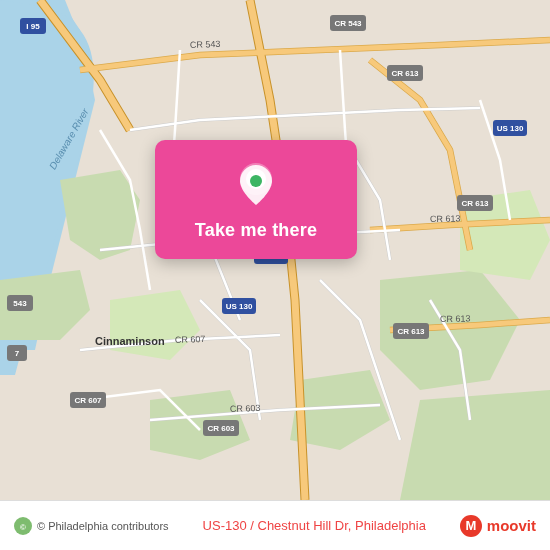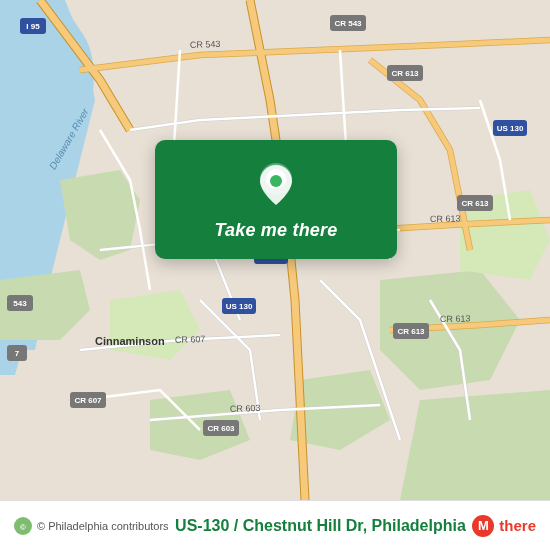--- a/index.html
+++ b/index.html
@@ -25,30 +25,29 @@
       position: absolute;
       top: 0; left: 0;
       width: 100%; height: 100%;
     }
 
     
     #action-card {
       position: absolute;
       top: 140px;
       left: 155px;
-      width: 242px;
-      background: #15803d;
+      width: 202px;
+      background: #ec4899;
       border-radius: 10px;
       display: flex;
       flex-direction: column;
       align-items: center;
       padding: 20px 20px 18px 20px;
       box-shadow: 0 4px 16px rgba(0,0,0,0.25);
       z-index: 10;
-      font-style: italic;
     }
 
     .pin-icon {
       width: 48px;
       height: 48px;
       margin-bottom: 12px;
     }
 
     #action-button-text {
       color: #fff;
@@ -77,23 +76,23 @@
       font-size: 11px;
       color: #555;
     }
 
     #osm-logo {
       width: 18px;
       height: 18px;
     }
 
     #address-label {
-      font-size: 16px;
-      font-weight: 700;
-      color: #15803d;
+      font-size: 13px;
+      font-weight: 400;
+      color: #ef4444;
       flex: 1;
       text-align: center;
     }
 
     #moovit-logo {
       display: flex;
       align-items: center;
       gap: 5px;
       font-size: 15px;
       font-weight: bold;
@@ -300,15 +299,15 @@
   <div id="osm-credit">
     <svg id="osm-logo" viewBox="0 0 18 18" xmlns="http://www.w3.org/2000/svg">
       <circle cx="9" cy="9" r="9" fill="#7ebc6f"></circle>
       <text x="9" y="13" text-anchor="middle" fill="white" font-size="8" font-family="Arial" font-weight="bold">©</text>
     </svg>
     <span>© Philadelphia contributors</span>
   </div>
   <span id="address-label">US-130 / Chestnut Hill Dr, Philadelphia</span>
   <div id="moovit-logo">
     <div class="moovit-m">M</div>
-    <span>there</span>
+    <span>moovit</span>
   </div>
 </div>
 
 </body></html>

